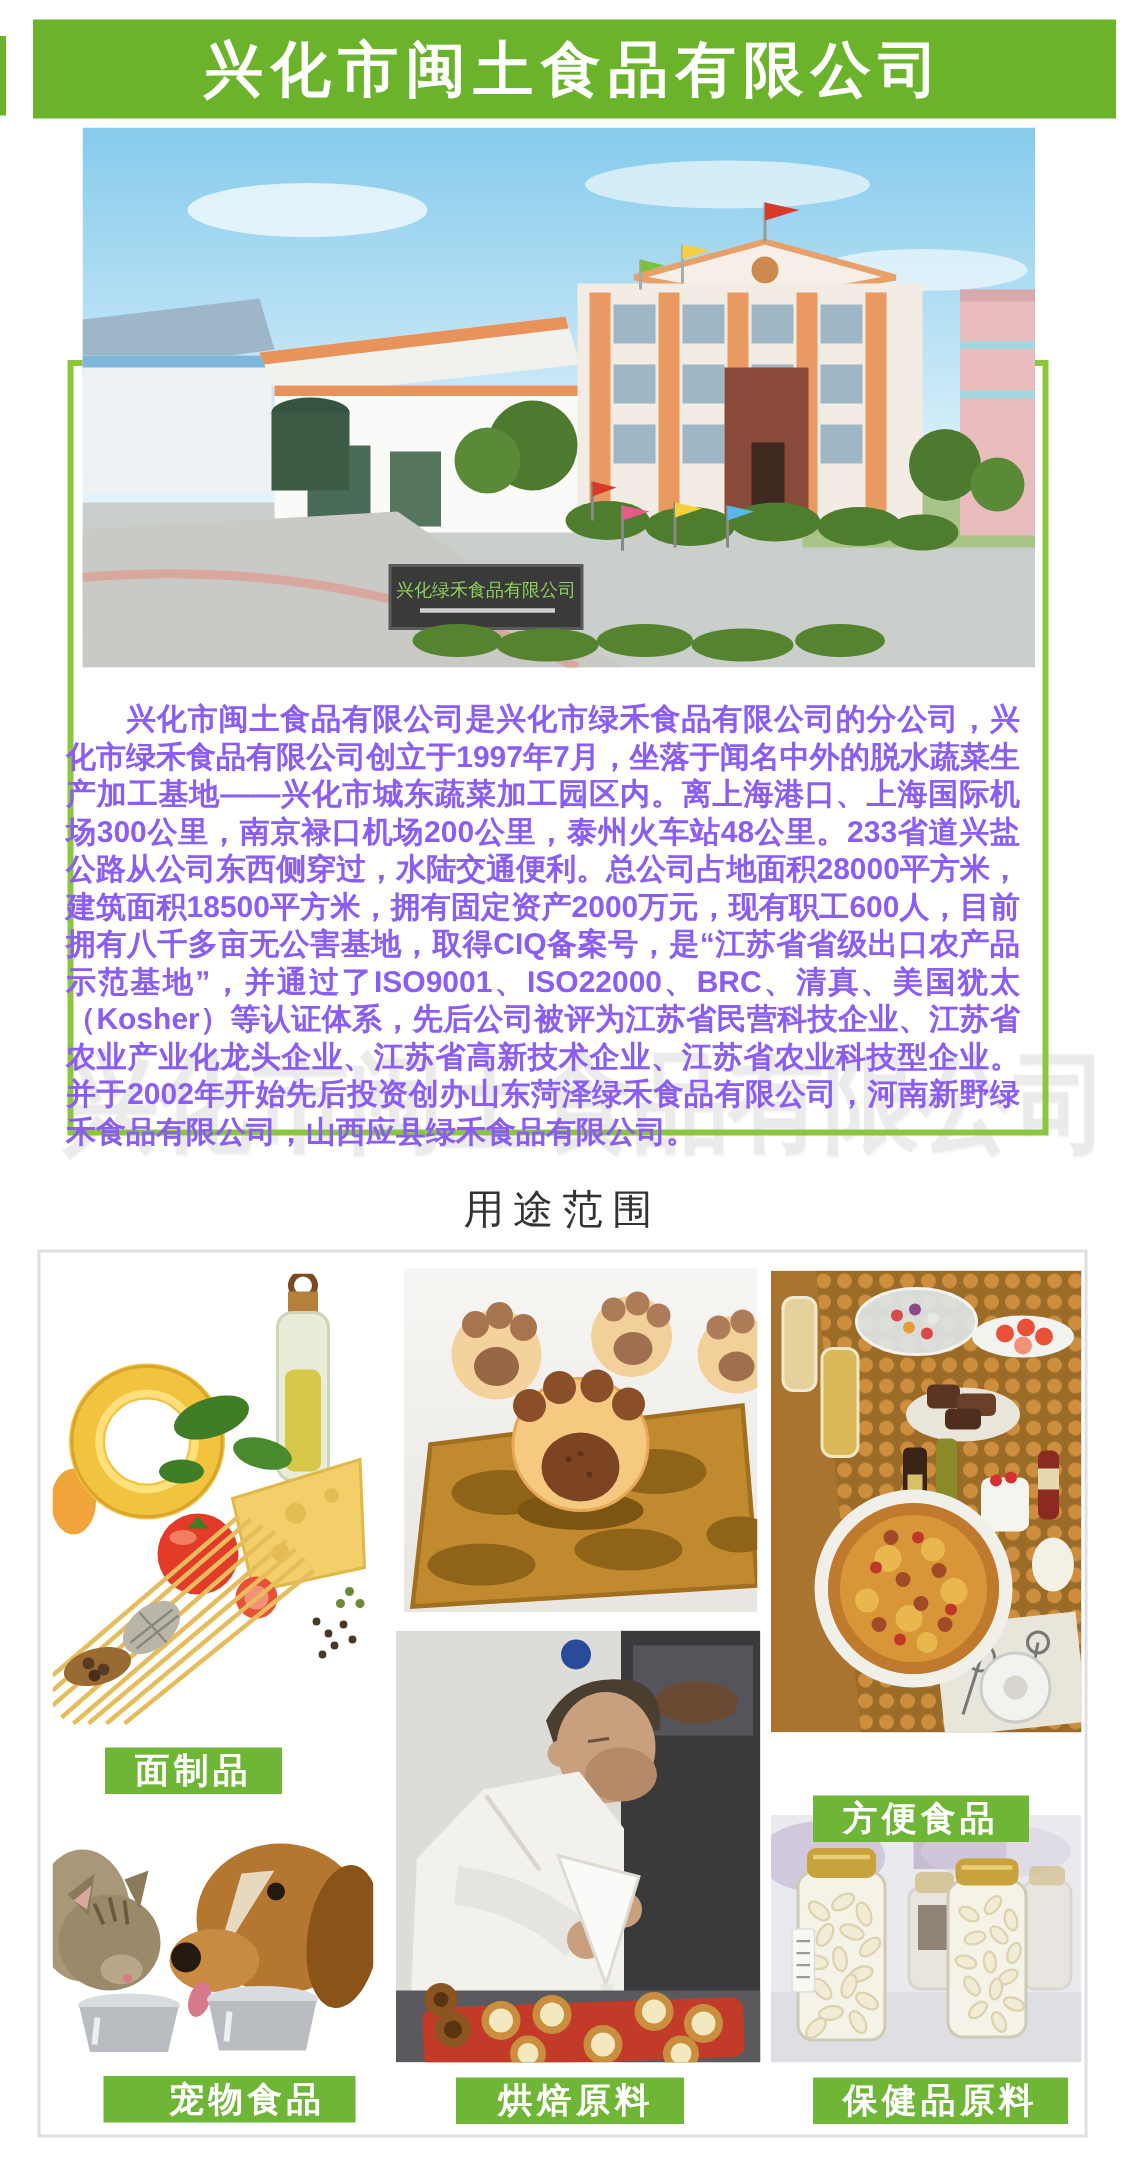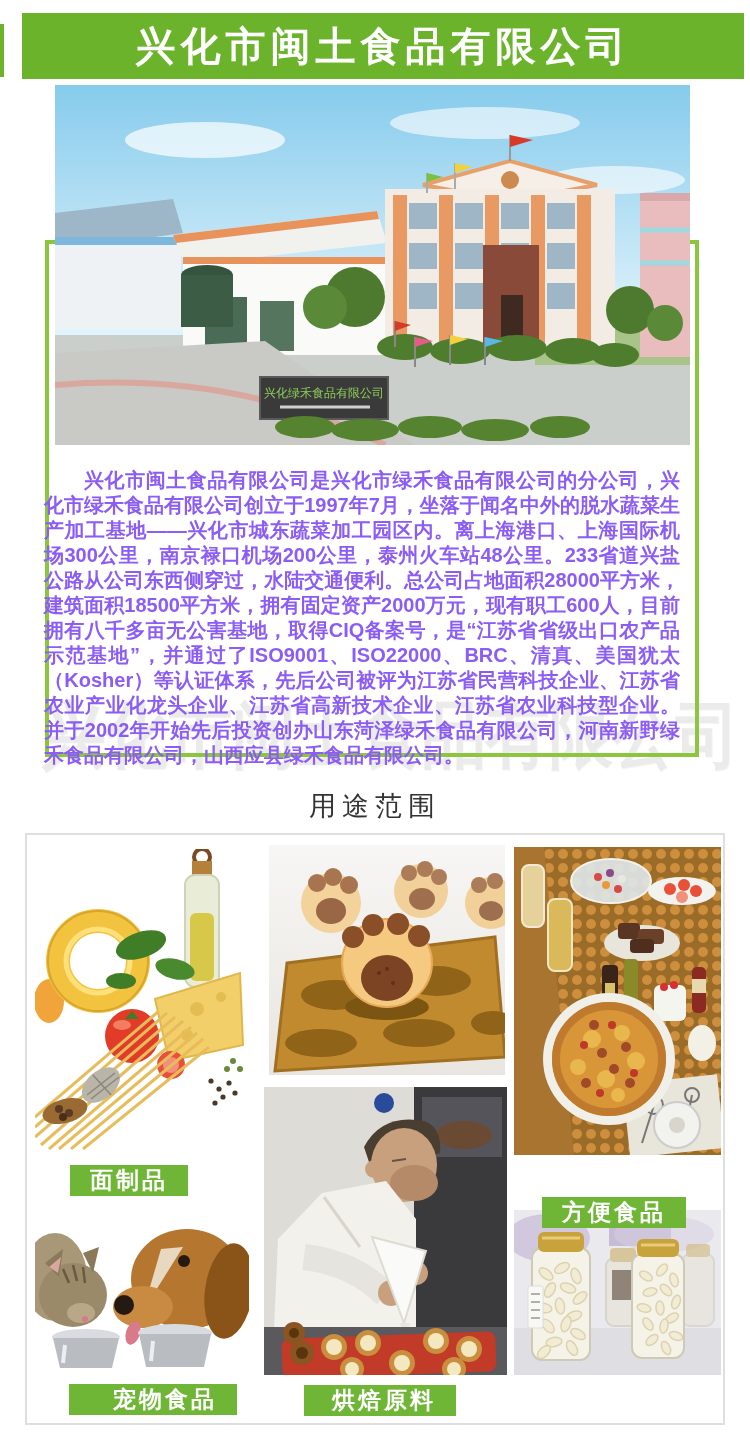--- a/index.html
+++ b/index.html
@@ -500,15 +500,16 @@
           <ellipse cx="138" cy="130" rx="7" ry="4" transform="rotate(-40 138 130)"></ellipse>
           <ellipse cx="152" cy="138" rx="7" ry="4" transform="rotate(65 152 138)"></ellipse>
         </g>
       </svg>
     </div>
 
     <div class="tag tag-1">面制品</div>
     <div class="tag tag-2">方便食品</div>
     <div class="tag tag-3">宠物食品</div>
     <div class="tag tag-4">烘焙原料</div>
+    <div class="tag tag-5">保健品原料</div>
   </div>
 
 </div>
 
 </body></html>

